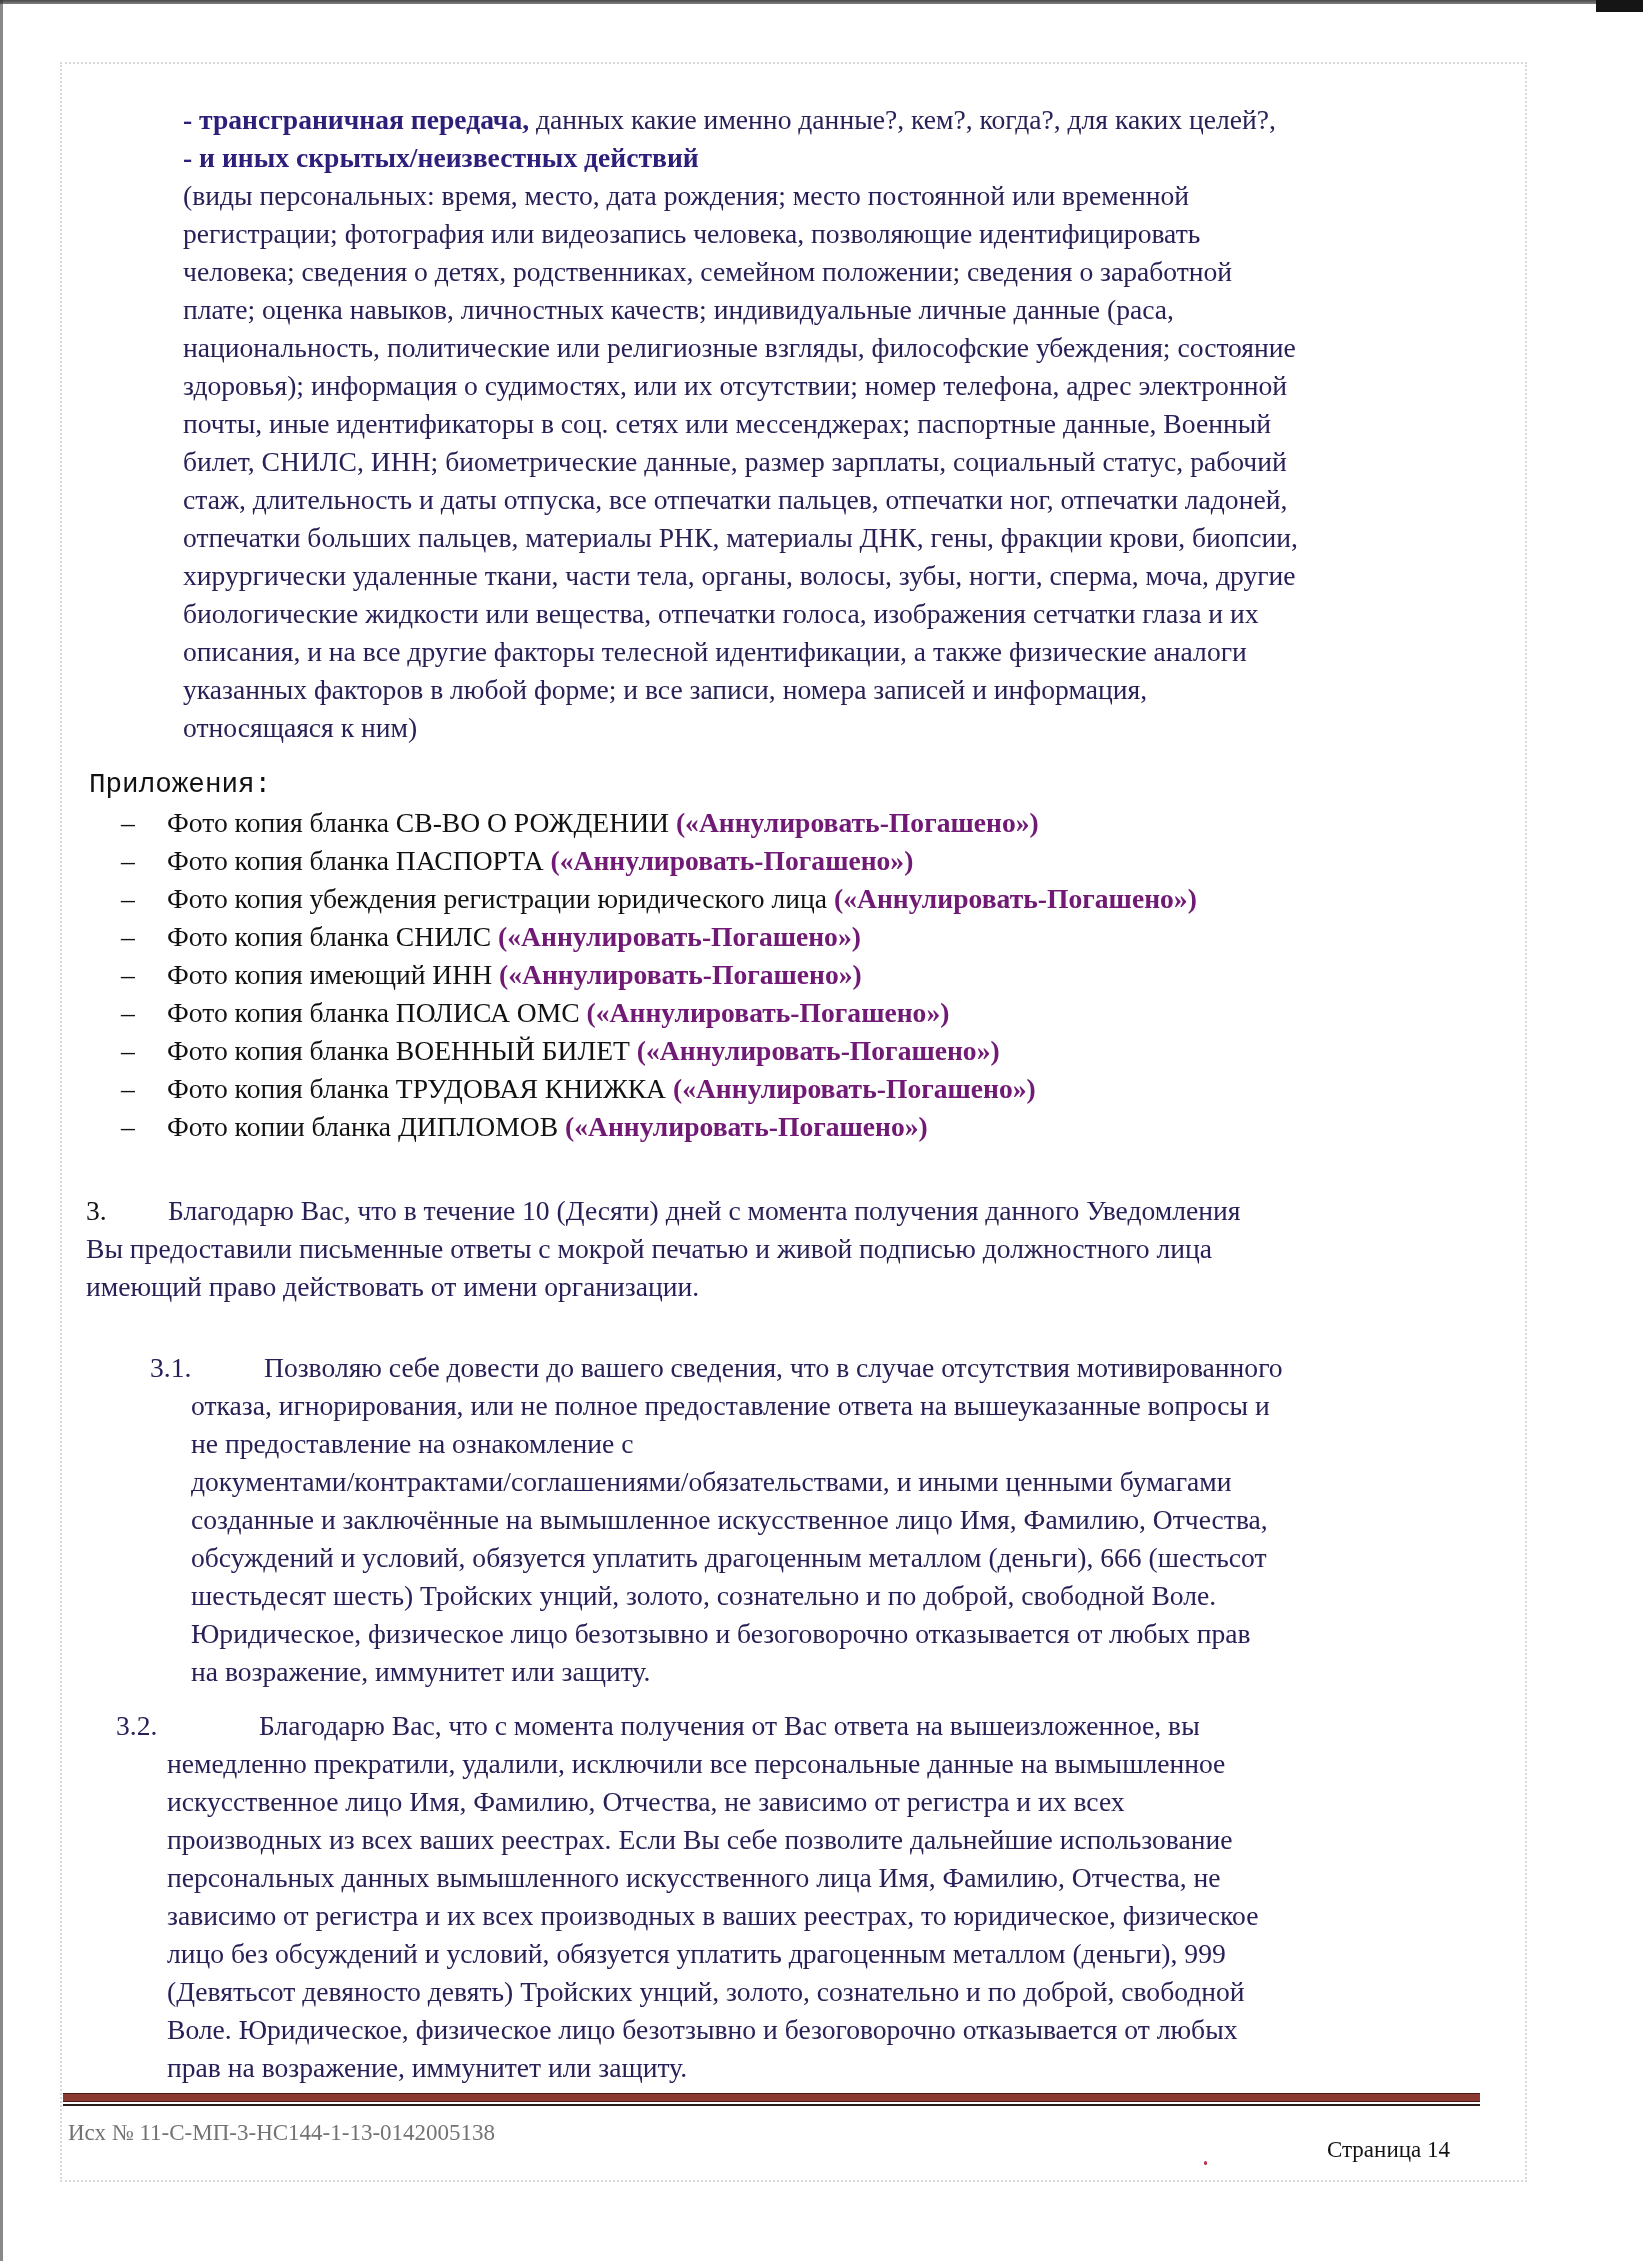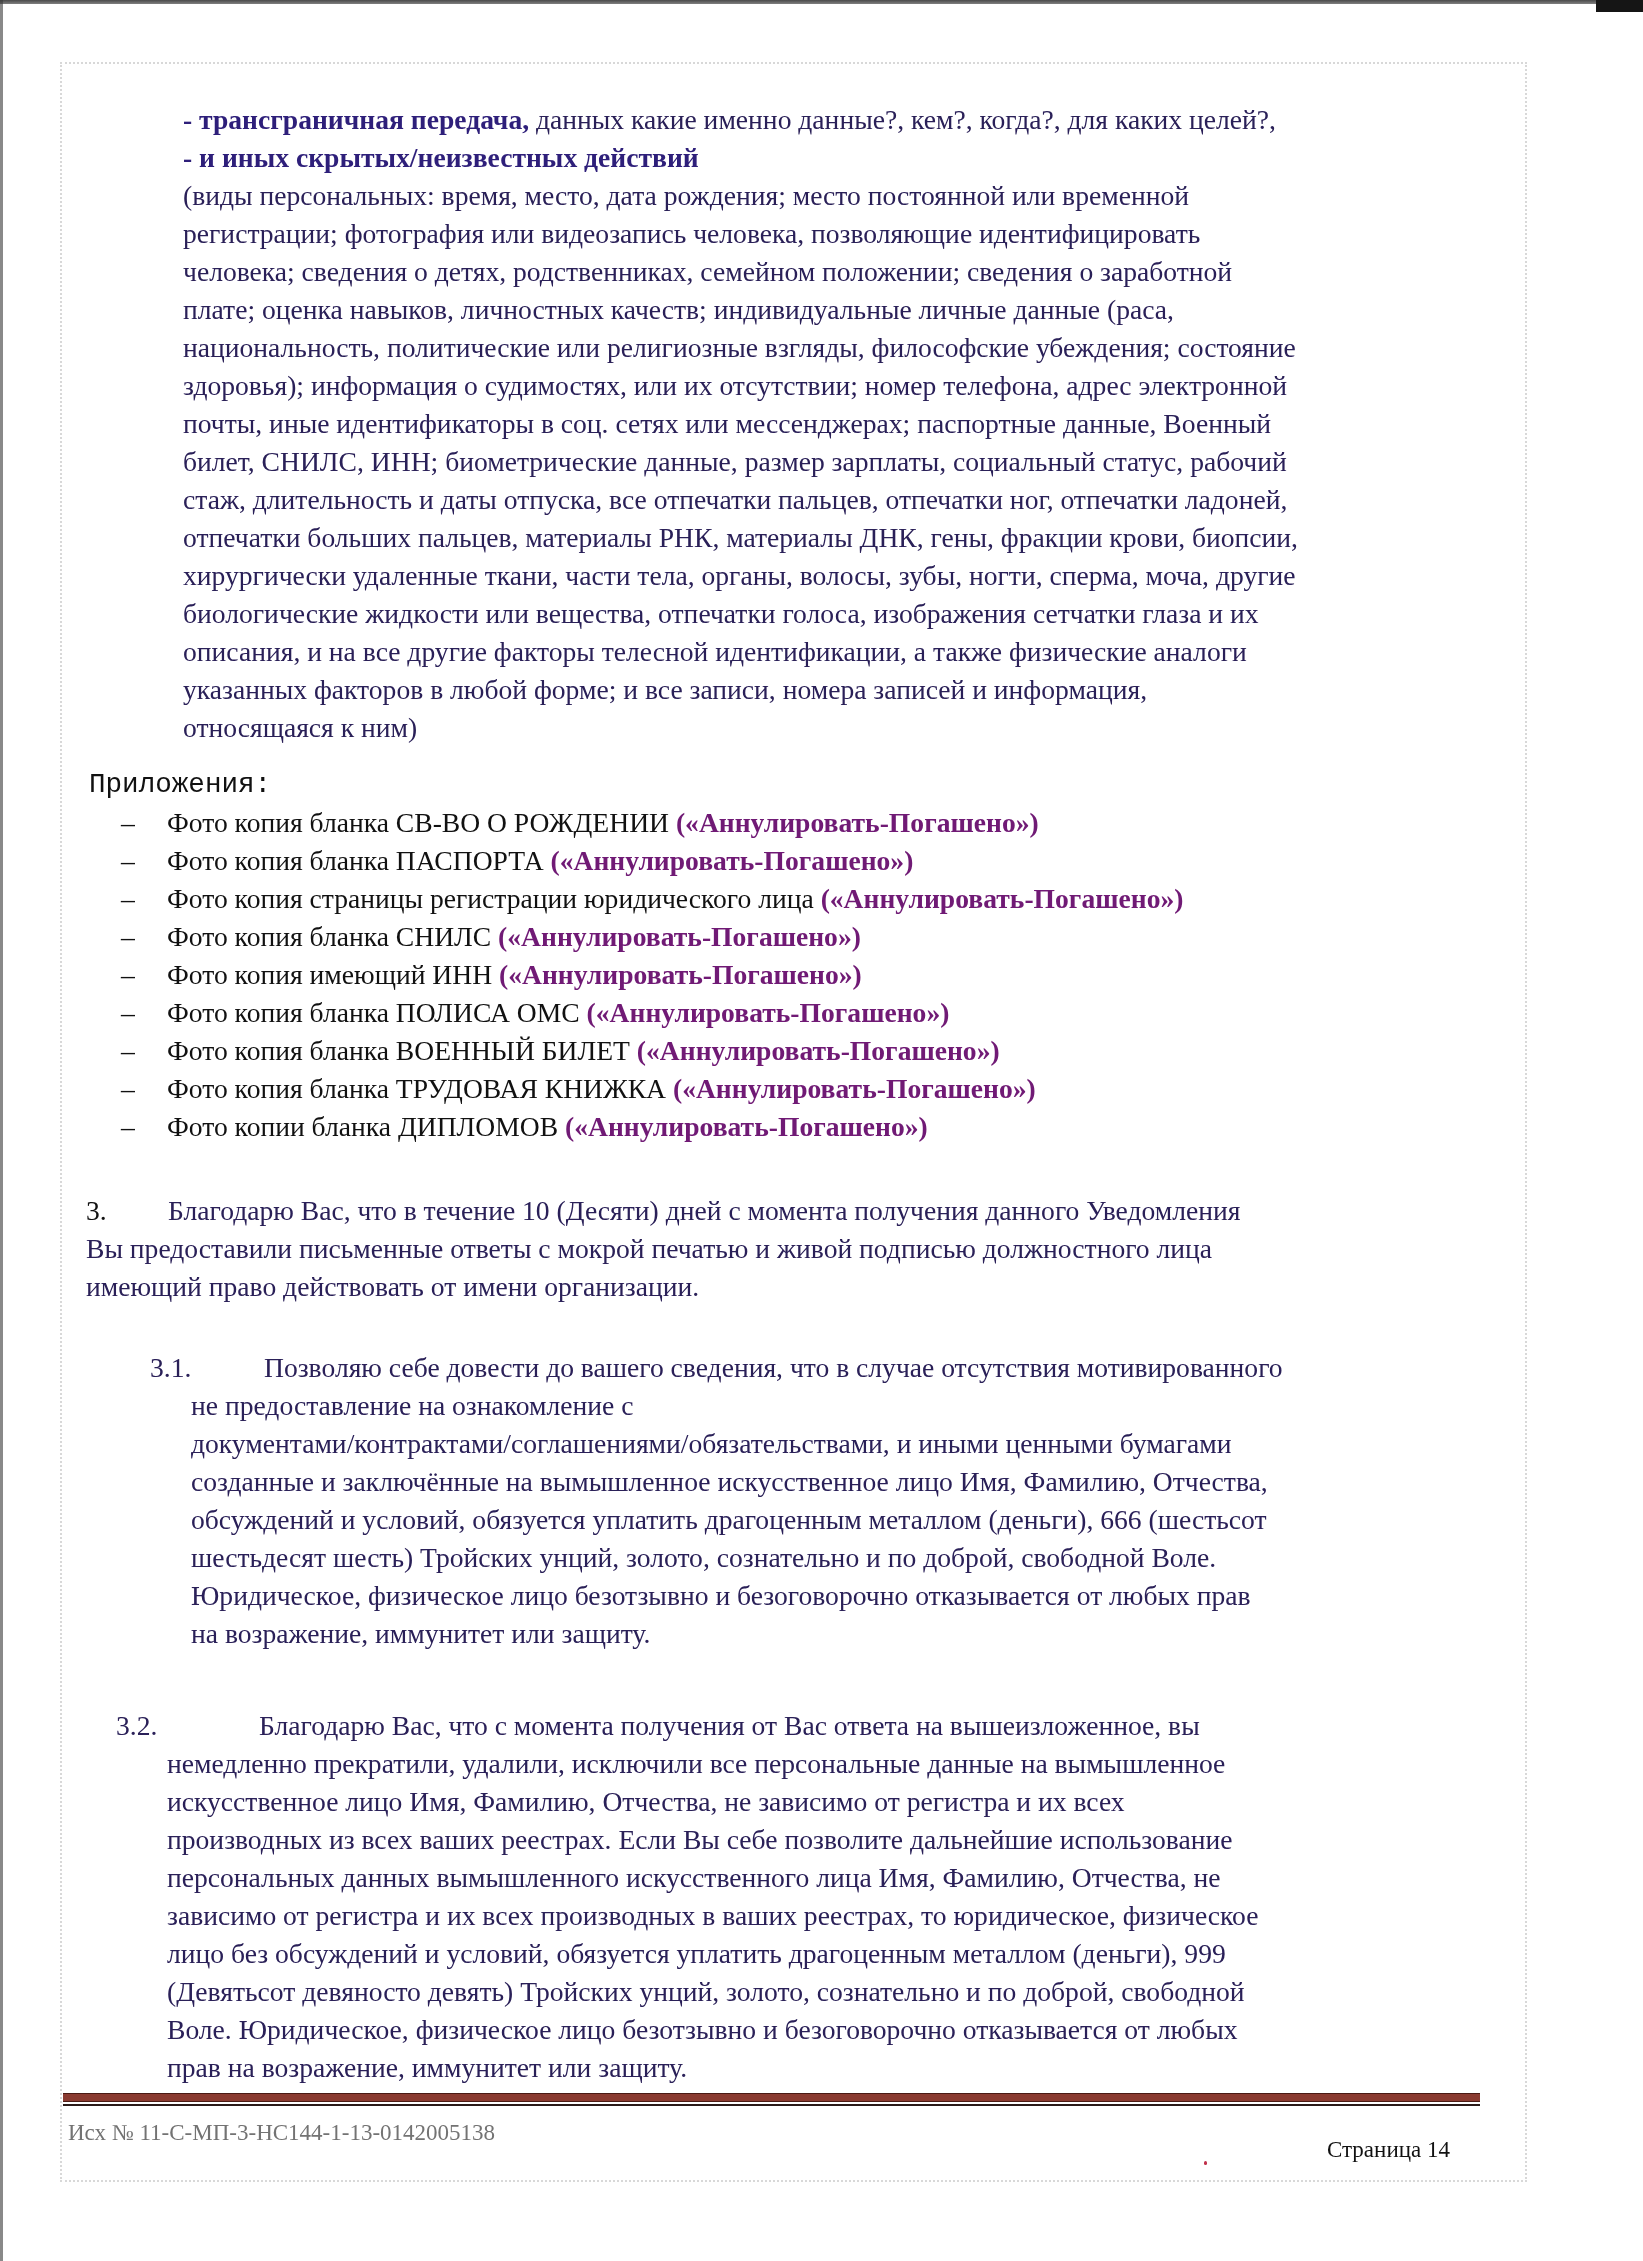--- a/index.html
+++ b/index.html
@@ -76,39 +76,40 @@
         <div class="line">описания, и на все другие факторы телесной идентификации, а также физические аналоги</div>
         <div class="line">указанных факторов в любой форме; и все записи, номера записей и информация,</div>
         <div class="line">относящаяся к ним)</div>
       </div>
   </div>
 
   <div class="blk black" style="left:89px; top:766px;font-family:Liberation Mono, monospace;">Приложения:</div>
   <div class="blk" style="left:167px; top:804px;" id="attachments-list">
       <div class="list-item"><span class="dash">–</span><span class="black">Фото копия бланка СВ-ВО О РОЖДЕНИИ </span><span class="red-bold">(«Аннулировать-Погашено»)</span></div>
       <div class="list-item"><span class="dash">–</span><span class="black">Фото копия бланка ПАСПОРТА </span><span class="red-bold">(«Аннулировать-Погашено»)</span></div>
-      <div class="list-item"><span class="dash">–</span><span class="black">Фото копия страницы регистрации юридического лица </span><span class="red-bold">(«Аннулировать-Погашено»)</span></div>
+      <div class="list-item"><span class="dash">–</span><span class="black">Фото копия убеждения регистрации юридического лица </span><span class="red-bold">(«Аннулировать-Погашено»)</span></div>
       <div class="list-item"><span class="dash">–</span><span class="black">Фото копия бланка СНИЛС </span><span class="red-bold">(«Аннулировать-Погашено»)</span></div>
       <div class="list-item"><span class="dash">–</span><span class="black">Фото копия имеющий ИНН </span><span class="red-bold">(«Аннулировать-Погашено»)</span></div>
       <div class="list-item"><span class="dash">–</span><span class="black">Фото копия бланка ПОЛИСА ОМС </span><span class="red-bold">(«Аннулировать-Погашено»)</span></div>
       <div class="list-item"><span class="dash">–</span><span class="black">Фото копия бланка ВОЕННЫЙ БИЛЕТ </span><span class="red-bold">(«Аннулировать-Погашено»)</span></div>
       <div class="list-item"><span class="dash">–</span><span class="black">Фото копия бланка ТРУДОВАЯ КНИЖКА </span><span class="red-bold">(«Аннулировать-Погашено»)</span></div>
       <div class="list-item"><span class="dash">–</span><span class="black">Фото копии бланка ДИПЛОМОВ </span><span class="red-bold">(«Аннулировать-Погашено»)</span></div>
     </div>
 
   <div class="blk black" style="left:86px; top:1192px;">3.</div>
   <div class="blk" style="left:86px; top:1192px; width:1402px;" id="s3-lines">
       <div class="line" style="padding-left: 82px;">Благодарю Вас, что в течение 10 (Десяти) дней с момента получения данного Уведомления</div>
       <div class="line">Вы предоставили письменные  ответы с мокрой печатью и живой подписью должностного лица</div>
       <div class="line">имеющий право действовать от имени организации.</div>
     </div>
 
   <div class="blk" style="left:150px; top:1349px;">3.1.</div>
   <div class="blk" style="left:191px; top:1349px;" id="s31-lines">
       <div class="line" style="padding-left: 73px;">Позволяю себе довести до вашего сведения, что в случае отсутствия мотивированного</div>
+      <div class="line">отказа, игнорирования, или не полное предоставление ответа на вышеуказанные вопросы и</div>
       <div class="line">не предоставление на ознакомление с</div>
       <div class="line">документами/контрактами/соглашениями/обязательствами, и иными ценными бумагами</div>
       <div class="line">созданные и заключённые на вымышленное искусственное  лицо Имя, Фамилию, Отчества,</div>
       <div class="line">обсуждений и условий, обязуется уплатить драгоценным металлом (деньги),  666 (шестьсот</div>
       <div class="line">шестьдесят шесть) Тройских унций, золото, сознательно и по доброй, свободной Воле.</div>
       <div class="line">Юридическое, физическое лицо безотзывно и безоговорочно отказывается от любых прав</div>
       <div class="line">на возражение, иммунитет или защиту.</div>
     </div>
 
   <div class="blk" style="left:116px; top:1707px;">3.2.</div>

